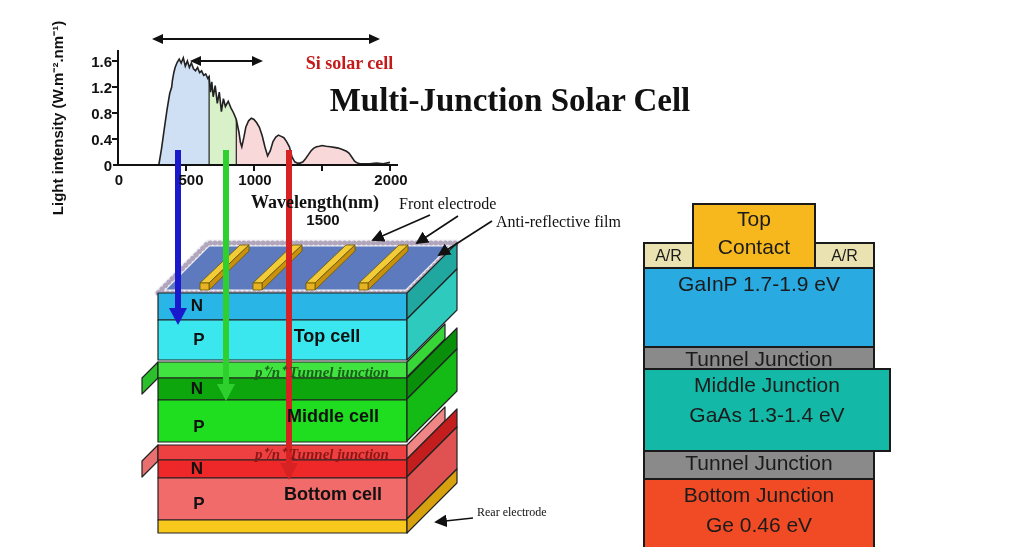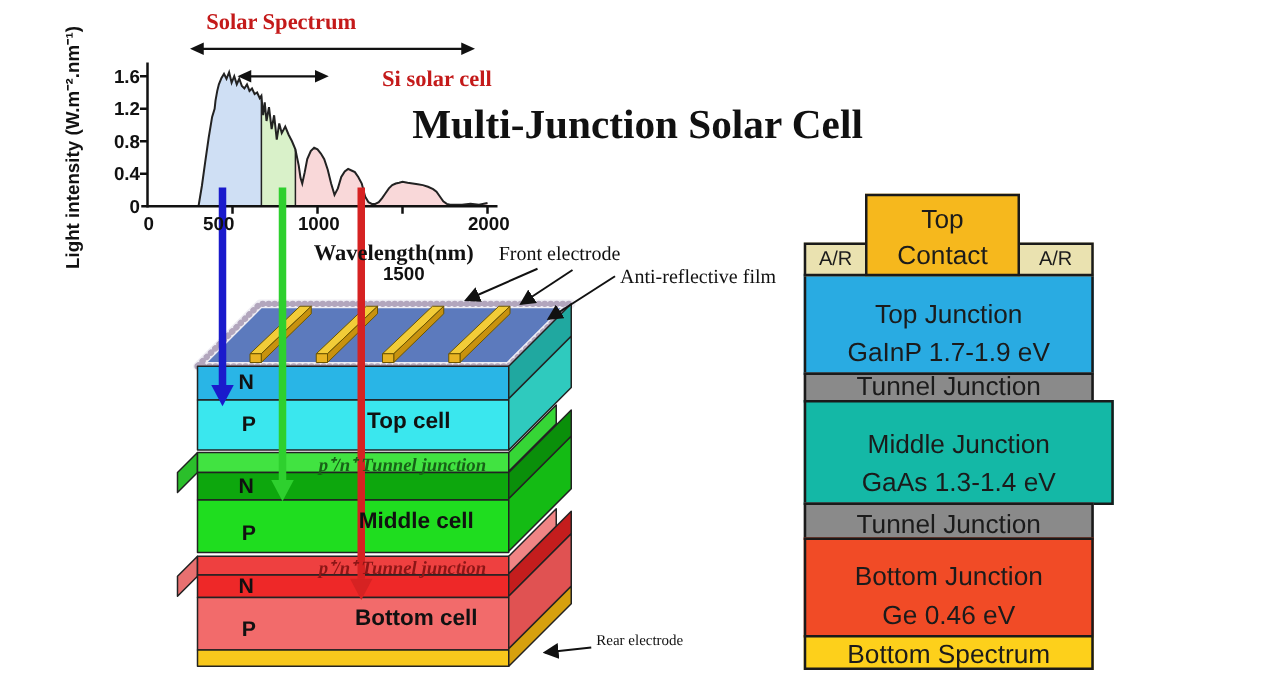--- a/index.html
+++ b/index.html
@@ -20,22 +20,22 @@
   .si-solar-cell{left:292px;top:53px;width:115px;font-weight:bold;font-size:18px;text-align:center;}
   .title{left:285px;top:82px;width:450px;font-weight:bold;font-size:33px;text-align:center;}
   .callout{font-size:16px;}
   
   .np{font-weight:bold;font-size:17px;width:22px;text-align:center;}
   .celllbl{font-weight:bold;font-size:18px;width:130px;text-align:center;}
   .tunnel-lbl{font-family:"Liberation Serif",serif;font-style:italic;font-weight:bold;
       font-size:15px;width:200px;text-align:center;}
   
   .box{position:absolute;box-sizing:border-box;border:2px solid #1a1a1a;display:flex;
-       flex-direction:column;align-items:center;justify-content:flex-end;color:#1b1b1b;
-       font-size:21px;line-height:1.45;text-align:center;}
+       flex-direction:column;align-items:center;justify-content:flex-start;color:#1b1b1b;
+       font-size:21px;line-height:1.45;text-align:center;margin-top:48px;}
   .box .ln{white-space:nowrap;}
 </style>
 </head>
 <body>
 
 <div class="canvas">
 
   <svg width="1024" height="547" viewBox="0 0 1024 547">
     <defs>
       <marker id="ah" viewBox="0 0 10 10" refX="8.5" refY="5" markerWidth="8" markerHeight="8" orient="auto-start-reverse">
@@ -162,26 +162,25 @@
     </g>
   </svg>
 
   <div class="lbl sans y-axis-label">Light intensity (W.m⁻².nm⁻¹)</div>
   <div class="lbl ytick" style="top:53px;">1.6</div>
   <div class="lbl ytick" style="top:79px;">1.2</div>
   <div class="lbl ytick" style="top:105px;">0.8</div>
   <div class="lbl ytick" style="top:131px;">0.4</div>
   <div class="lbl ytick" style="top:157px;">0</div>
   <div class="lbl xtick" style="left:96px;">0</div>
-  <div class="lbl xtick" style="left:152px;">500</div>
+  <div class="lbl xtick" style="left:168px;">500</div>
   <div class="lbl xtick" style="left:232px;">1000</div>
   <div class="lbl xtick" style="left:300px;margin-top:40px;">1500</div>
   <div class="lbl xtick" style="left:368px;">2000</div>
   <div class="lbl serif x-axis-label">Wavelength(nm)</div>
-  <div class="lbl serif red solar-spectrum">Solar Spectrum</div>
   <div class="lbl serif red si-solar-cell">Si solar cell</div>
 
   <div class="lbl serif title">Multi-Junction Solar Cell</div>
 
   <div class="lbl serif callout" style="left:399px;top:195px;">Front electrode</div>
   <div class="lbl serif callout" style="left:496px;top:213px;">Anti-reflective film</div>
   <div class="lbl serif callout" style="left:477px;top:505px;font-size:12px;">Rear electrode</div>
 
   <div class="lbl np" style="left:186px;top:296px;">N</div>
   <div class="lbl np" style="left:188px;top:330px;">P</div>
@@ -200,21 +199,20 @@
       <div class="ln">Top</div>
       <div class="ln">Contact</div>
     </div>
     <div class="box" style="left: 643px; top: 194px; width: 51px; height: 27px; z-index: 2; font-size: 16px; background: rgb(234, 226, 176);">
       <div class="ln">A/R</div>
     </div>
     <div class="box" style="left: 814px; top: 194px; width: 61px; height: 27px; z-index: 2; font-size: 16px; background: rgb(234, 226, 176);">
       <div class="ln">A/R</div>
     </div>
     <div class="box" style="left: 643px; top: 219px; width: 232px; height: 81px; z-index: 1; background: rgb(41, 171, 226);">
-      <div class="ln">Top Junction</div>
       <div class="ln">GaInP 1.7-1.9 eV</div>
     </div>
     <div class="box" style="left: 643px; top: 298px; width: 232px; height: 24px; z-index: 1; line-height: 1; background: rgb(138, 138, 138);">
       <div class="ln">Tunnel Junction</div>
     </div>
     <div class="box" style="left: 643px; top: 320px; width: 248px; height: 84px; z-index: 1; background: #14b8a6;">
       <div class="ln">Middle Junction</div>
       <div class="ln">GaAs 1.3-1.4 eV</div>
     </div>
     <div class="box" style="left: 643px; top: 402px; width: 232px; height: 30px; z-index: 1; line-height: 1; background: rgb(138, 138, 138);">

